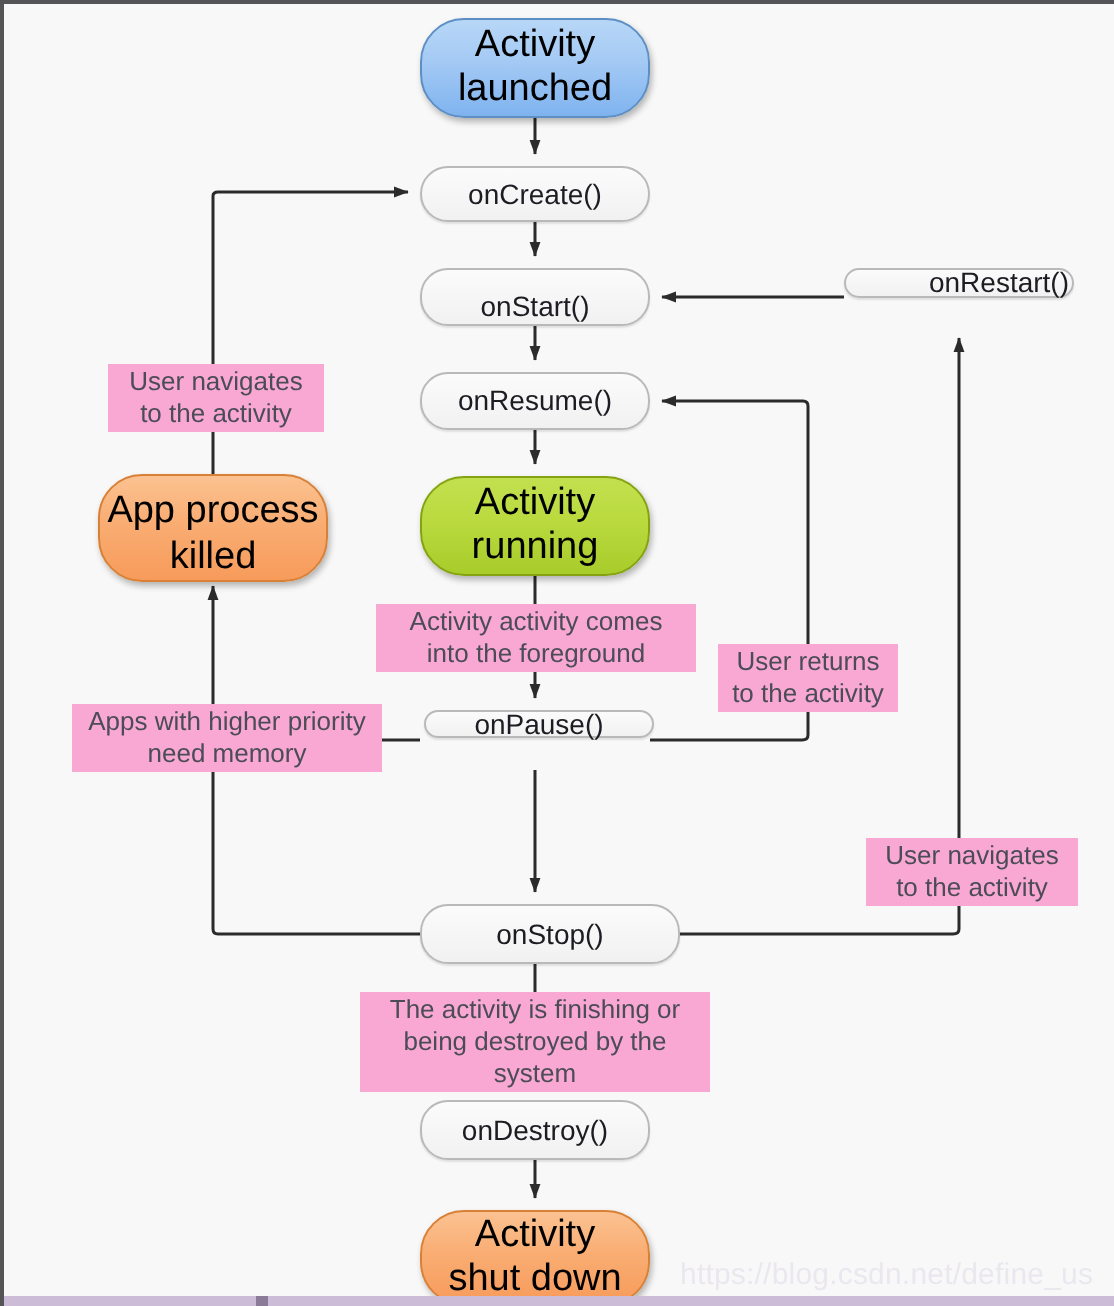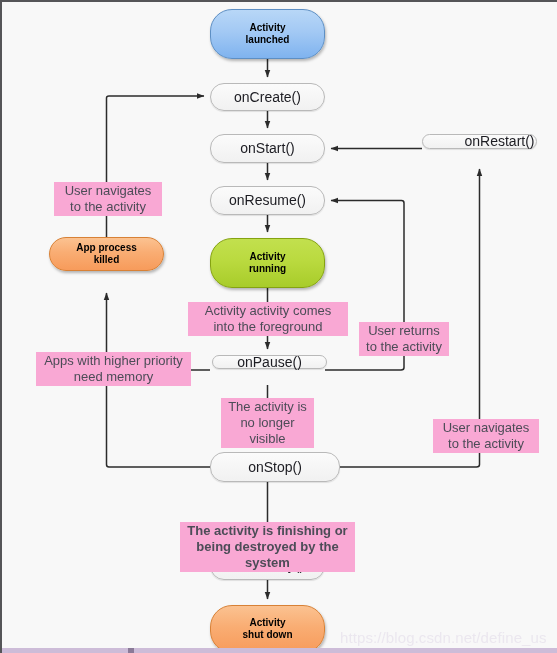--- a/index.html
+++ b/index.html
@@ -41,22 +41,22 @@
     background: linear-gradient(180deg, #fbfbfb 0%, #f1f1f1 100%);
     border: 1px solid #b9b9b9;
     border-radius: 14px;
     color: #1c1c22;
     font-size: 14px;
     box-shadow: 0 1px 1px rgba(0,0,0,0.10);
   }
   
   .pill {
     border-radius: 22px;
-    font-size: 10px;
-    font-weight: bold;
+    font-size: 19px;
+    font-weight: normal;
     color: #000;
     box-shadow: 1px 2px 3px rgba(0,0,0,0.28);
   }
   .pill.blue {
     background: linear-gradient(180deg, #b8d7f7 0%, #a3c9f4 45%, #7fb3ef 100%);
     border: 1px solid #5d8fc4;
   }
   .pill.green {
     background: linear-gradient(180deg, #c2e04e 0%, #bada3f 45%, #a8cc2a 100%);
     border: 1px solid #85a311;
@@ -149,21 +149,21 @@
 
   <div class="node pill blue" style="left:208px; top:7px; width:115px; height:50px;">
     <span style="white-space:pre-line;">Activity
 launched</span>
   </div>
 
   <div class="node method" style="left:208px; top:81px; width:115px; height:28px;">
     <span>onCreate()</span>
   </div>
 
-  <div class="node method" style="left:208px; top:132px; width:115px; height:29px;">
+  <div class="node method" style="left:208px; top:132px; width:115px; height:29px;align-items:flex-end;">
     <span>onStart()</span>
   </div>
 
   <div class="node method" style="left:208px; top:184px; width:115px; height:29px;justify-content:center;">
     <span>onResume()</span>
   </div>
 
   <div class="node pill green" style="left:208px; top:236px; width:115px; height:50px;">
     <span style="white-space:pre-line;">Activity
 running</span>
@@ -183,43 +183,41 @@
 
   <div class="node pill orange" style="left:208px; top:603px; width:115px; height:48px;">
     <span style="white-space:pre-line;">Activity
 shut down</span>
   </div>
 
   <div class="node method" style="left:420px; top:132px; width:115px; height:15px;padding-left:40px;">
     <span>onRestart()</span>
   </div>
 
-  <div class="node pill orange" style="left:47px; top:235px; width:115px; height:34px;">
+  <div class="node pill orange" style="left:47px; top:235px; width:115px; height:54px;align-items:flex-end;">
     <span style="white-space:pre-line;">App process
 killed</span>
   </div>
 
   <div class="edge-label" style="left:52px; top:180px; width:108px;">User navigates
 to the activity</div>
 
   <div class="edge-label" style="left:186px; top:300px; width:160px;"><span>Activity activity comes</span><br><span>into the foreground</span></div>
 
   <div class="edge-label" style="left:34px; top:350px; width:155px;">Apps with higher priority
 need memory</div>
 
   <div class="edge-label" style="left:357px; top:320px; width:90px;">User returns
 to the activity</div>
 
-  <div class="edge-label" style="left:219px; top:396px; width:93px;">The activity is
-no longer visible</div>
 
   <div class="edge-label" style="left:431px; top:417px; width:106px;">User navigates
 to the activity</div>
 
-  <div class="edge-label" style="left:178px; top:520px; width:175px;font-weight:bold;">The activity is finishing or
+  <div class="edge-label" style="left:178px; top:494px; width:175px;">The activity is finishing or
 being destroyed by the system</div>
 
   <div class="watermark" style="left:338px; top:627px;">https://blog.csdn.net/define_us</div>
 
   <div class="bottombar"></div>
   <div class="bottombar-notch"></div>
 
 </div>
 
 </body></html>

